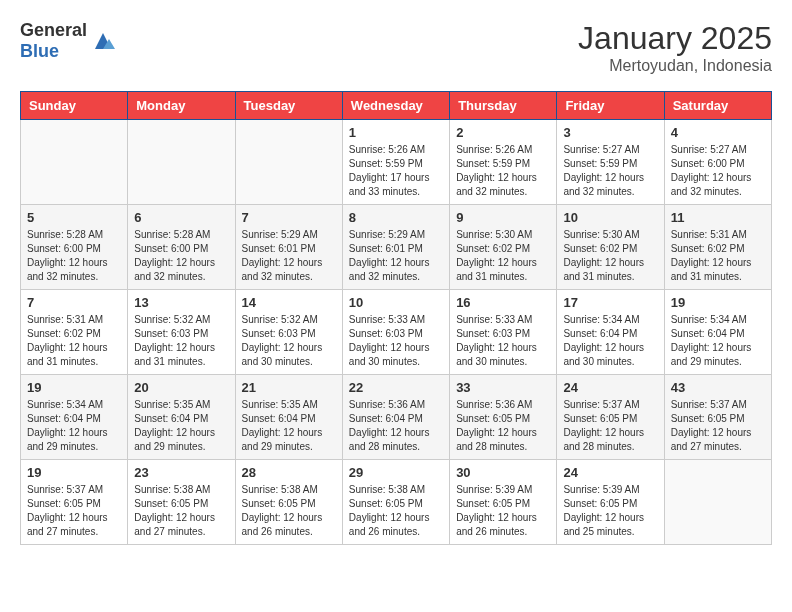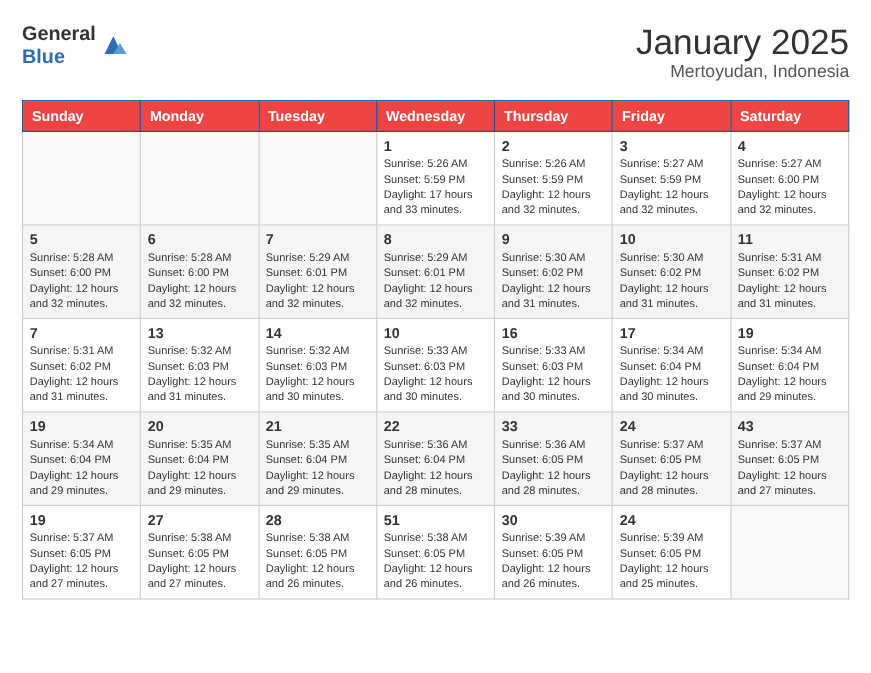--- a/index.html
+++ b/index.html
@@ -285,33 +285,33 @@
         </td>
       </tr>
       <tr>
         <td>
           <span class="day-num">19</span>
           <div class="cell-info">Sunrise: 5:37 AM</div>
           <div class="cell-info">Sunset: 6:05 PM</div>
           <div class="cell-info">Daylight: 12 hours and 27 minutes.</div>
         </td>
         <td>
-          <span class="day-num">27</span>
+          <span class="day-num">23</span>
           <div class="cell-info">Sunrise: 5:38 AM</div>
           <div class="cell-info">Sunset: 6:05 PM</div>
           <div class="cell-info">Daylight: 12 hours and 27 minutes.</div>
         </td>
         <td>
           <span class="day-num">28</span>
           <div class="cell-info">Sunrise: 5:38 AM</div>
           <div class="cell-info">Sunset: 6:05 PM</div>
           <div class="cell-info">Daylight: 12 hours and 26 minutes.</div>
         </td>
         <td>
-          <span class="day-num">51</span>
+          <span class="day-num">29</span>
           <div class="cell-info">Sunrise: 5:38 AM</div>
           <div class="cell-info">Sunset: 6:05 PM</div>
           <div class="cell-info">Daylight: 12 hours and 26 minutes.</div>
         </td>
         <td>
           <span class="day-num">30</span>
           <div class="cell-info">Sunrise: 5:39 AM</div>
           <div class="cell-info">Sunset: 6:05 PM</div>
           <div class="cell-info">Daylight: 12 hours and 26 minutes.</div>
         </td>

